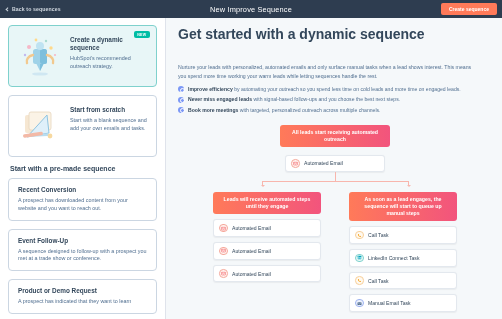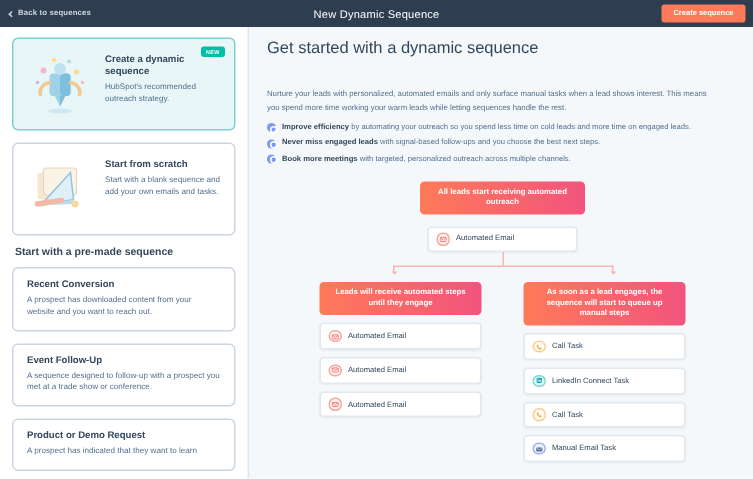--- a/index.html
+++ b/index.html
@@ -91,21 +91,21 @@
   .premade-card { padding: 7px 9px; }
 
   
   .main {
     flex: 1; min-width: 0;
     background: #f5f8fa;
     padding: 8px 10px 0 12px;
     overflow: hidden;
     position: relative;
   }
-  .main-title { font-size: 11px; font-weight: 400; color: #33475b; margin-bottom: 21px; }
+  .main-title { font-size: 14px; font-weight: 700; color: #33475b; margin-bottom: 21px; }
   .main-sub { font-size: 5.2px; color: #516f90; line-height: 1.65; max-width: 300px; margin-bottom: 6px; }
   .bullets { display: flex; flex-direction: column; gap: 3.4px; margin-bottom: 9px; }
   .bullet { display: flex; align-items: flex-start; gap: 4px; font-size: 5.1px; color: #516f90; line-height: 1.35; }
   .bullet-icon {
     flex: 0 0 6px; width: 6px; height: 6px; border-radius: 50%;
     background: #7c98f6; position: relative; margin-top: .2px;
   }
   .bullet-icon::after {
     content: ""; position: absolute; left: 1.5px; top: 1.5px;
     width: 3px; height: 3px; border-radius: 50%;
@@ -164,21 +164,21 @@
 </head>
 <body>
 
 <div id="app">
 
   <div class="topbar">
     <div class="back-link">
       <span class="chevron-left"></span>
       <span>Back to sequences</span>
     </div>
-    <div class="topbar-title">New Dynamic Sequence</div>
+    <div class="topbar-title">New Improve Sequence</div>
     <button class="create-btn">Create sequence</button>
   </div>
 
   <div class="body-wrap">
 
     <div class="sidebar">
 
       <div class="side-card selected illus">
         <span class="new-badge">New</span>
         <div class="illus-art">

